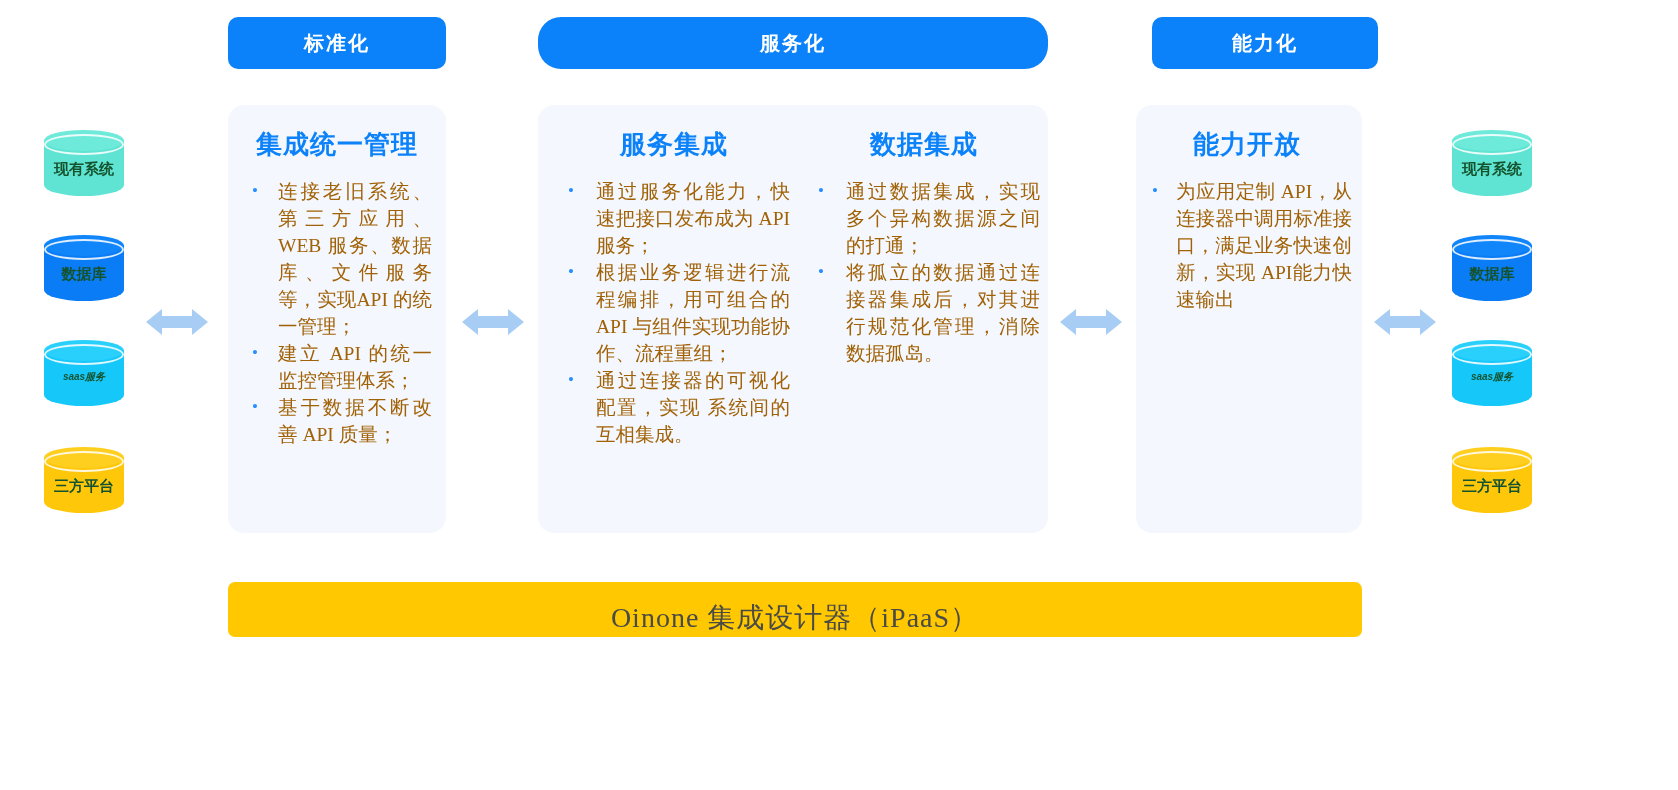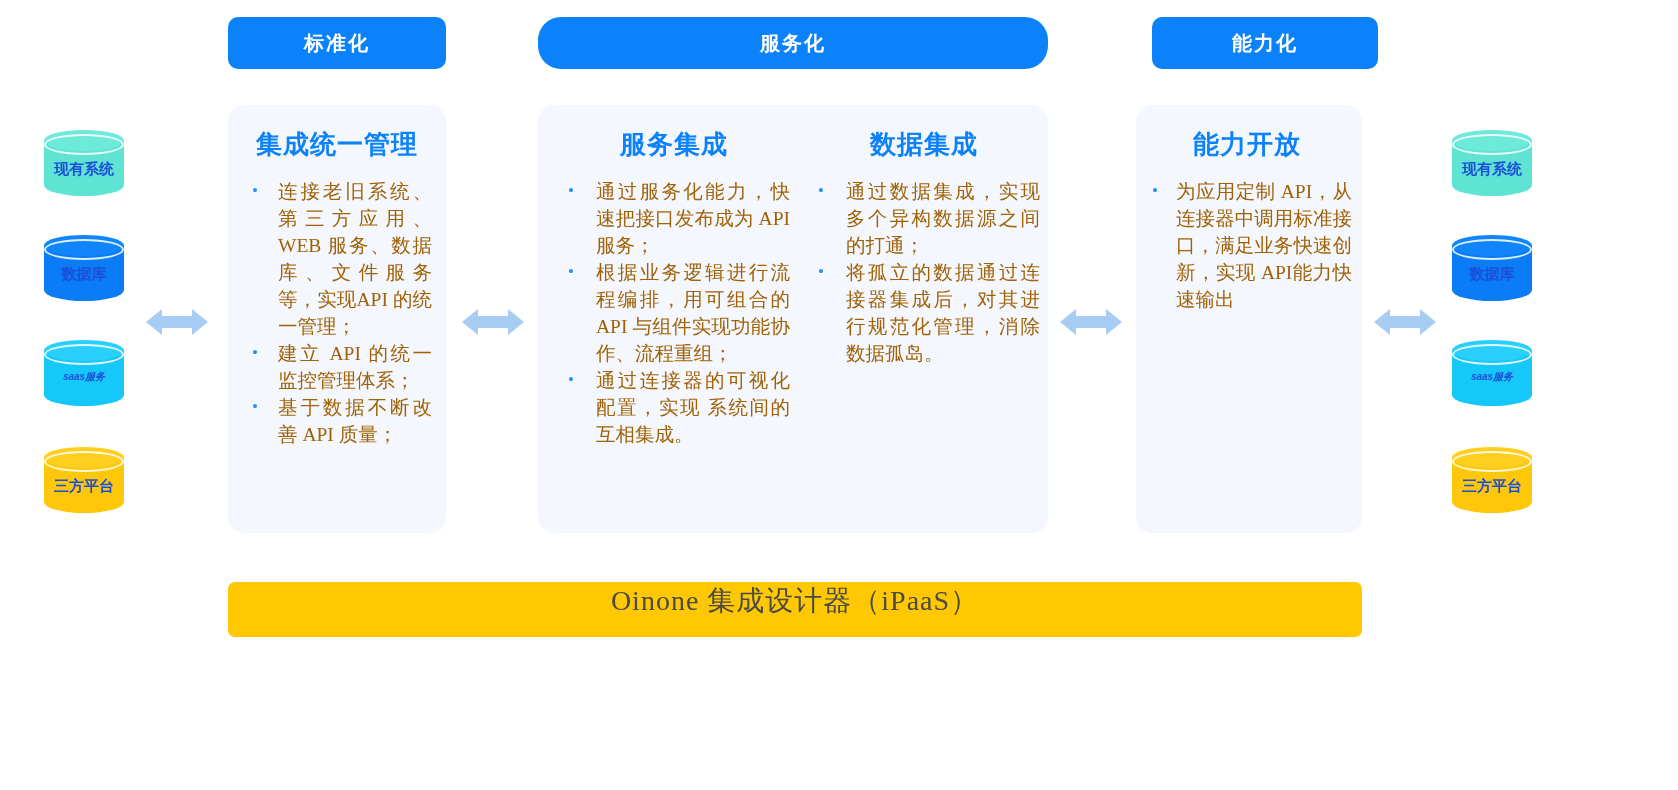--- a/index.html
+++ b/index.html
@@ -117,21 +117,21 @@
     border-radius: 50%;
     border: 2px solid rgba(255,255,255,0.85);
     box-sizing: border-box;
     background: transparent;
   }
   .cyl .lbl {
     position: absolute;
     left: 0; top: 30px;
     width: 80px;
     text-align: center;
-    color: #1d4ed8;
+    color: #14532d;
     font-family: "Liberation Sans", "DejaVu Sans", sans-serif;
     font-weight: bold;
     font-size: 15px;
     letter-spacing: 0px;
     white-space: nowrap;
   }
   .cyl .lbl.small { font-size: 10px; font-style: italic; }
 
   
   .arrow {
@@ -144,21 +144,21 @@
   
   #bottom-bar {
     position: absolute;
     left: 228px;
     top: 582px;
     width: 1134px;
     height: 55px;
     background: #ffc800;
     border-radius: 7px;
     display: flex;
-    align-items: flex-start;
+    align-items: flex-end;
     justify-content: center;
     color: #4a4a46;
     font-family: "Liberation Serif", "DejaVu Serif", serif;
     font-size: 28px;
     letter-spacing: 1px;
   }
 </style>
 </head>
 <body>
 

